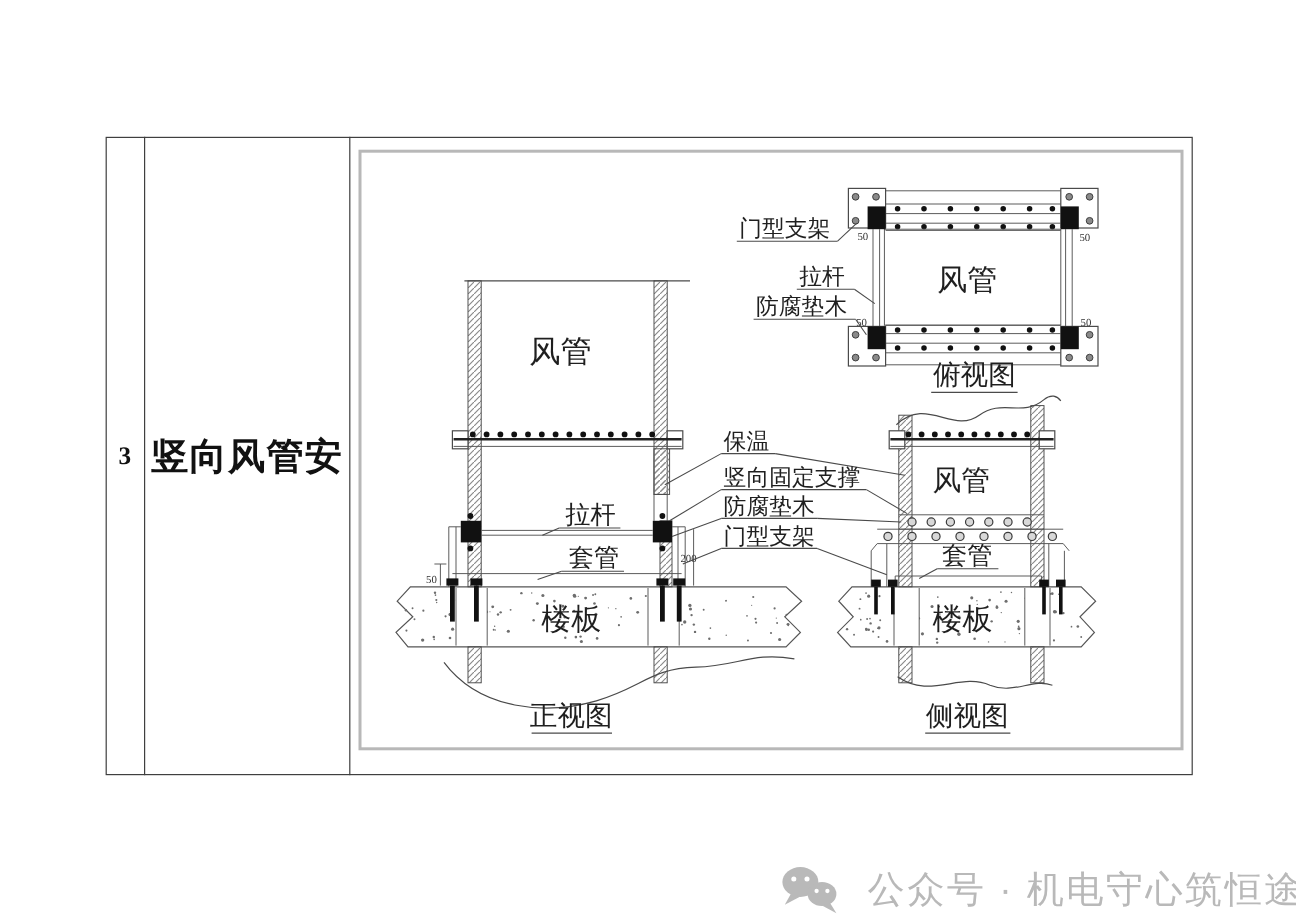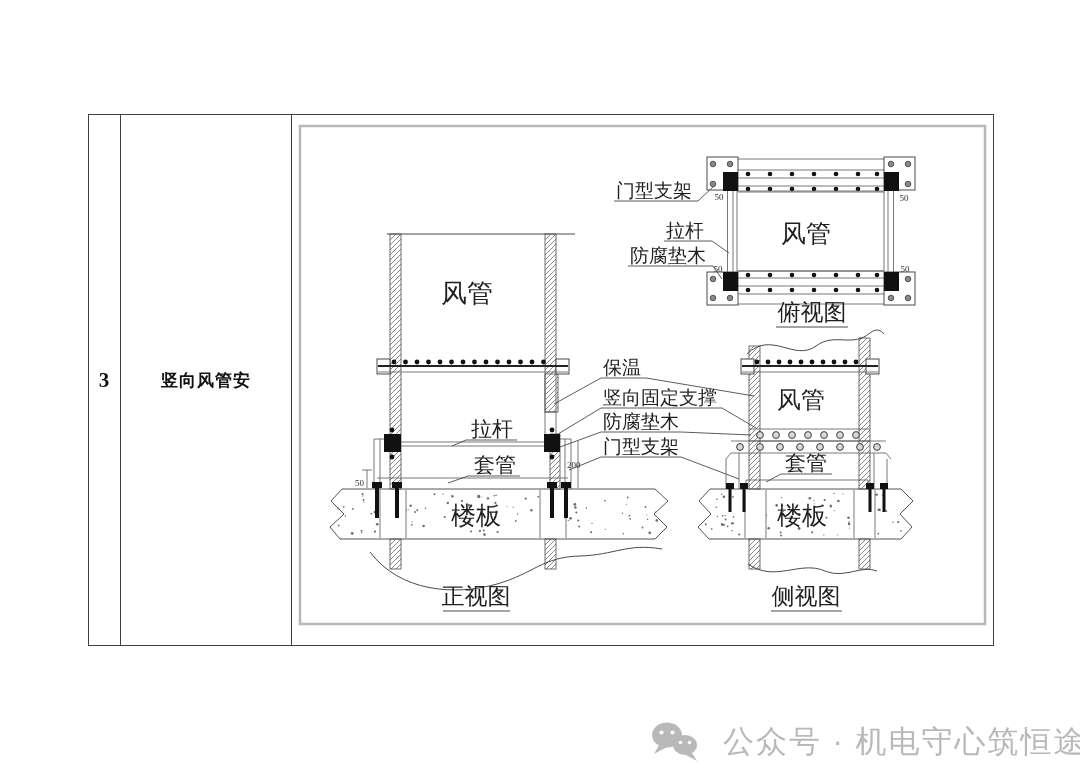--- a/index.html
+++ b/index.html
@@ -7,21 +7,21 @@
        font-family:"Liberation Serif","DejaVu Serif",serif;}
   .abs{position:absolute;}
   
   #table-outline{left:88px;top:114px;width:906px;height:532px;
     border:1.5px solid #3f3f3f;box-sizing:border-box;}
   .vdiv{top:114px;width:1.5px;height:532px;background:#3f3f3f;}
   #num-cell{left:88px;top:114px;width:32px;height:532px;display:flex;
     align-items:center;justify-content:center;font-weight:bold;font-size:21px;color:#111;}
   #title-cell{left:121px;top:114px;width:170px;height:532px;display:flex;
     align-items:center;justify-content:center;
-    font-weight:bold;font-size:17px;color:#111;letter-spacing:1px;}
+    font-weight:bold;font-size:31px;color:#111;letter-spacing:1px;}
   #title-cell .t-line{line-height:1;}
   #title-cell .t-line + .t-line{margin-top:25px;}
   
   #cad{left:292px;top:114px;}
   text{fill:#1f1f1f;font-family:"Liberation Serif","DejaVu Serif",serif;}
   .lbl{font-size:19px;}
   .cap{font-size:23px;}
   .big{font-size:25px;}
   .dim{font-size:9px;fill:#333;}
   .ln{stroke:#4a4a4a;stroke-width:1;fill:none;}

